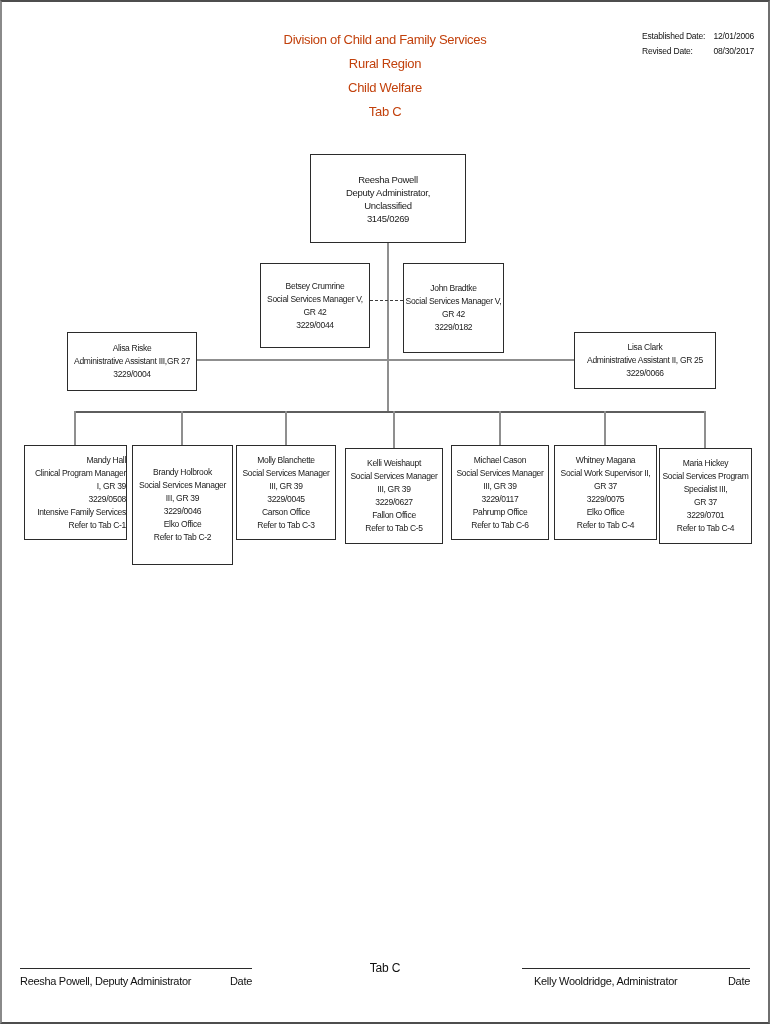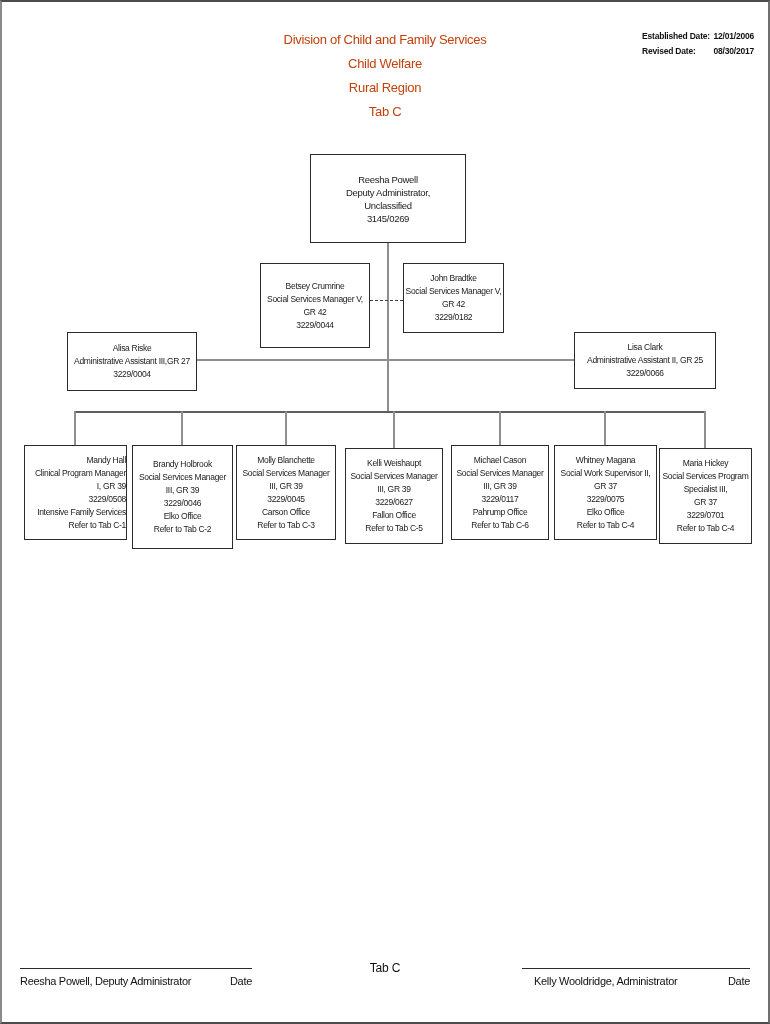--- a/index.html
+++ b/index.html
@@ -20,21 +20,21 @@
   .title-block{
     position:absolute;top:26px;left:0;right:0;
     text-align:center;
     font-size:13px;line-height:24px;letter-spacing:-0.3px;
     color:#c2410c;
   }
   .dates-block{
     position:absolute;top:27px;right:14px;width:112px;
     font-size:8.5px;line-height:15px;letter-spacing:-0.2px;color:#111;
   }
-  .dates-row{display:flex;justify-content:space-between;font-weight:bold;}
+  .dates-row{display:flex;justify-content:space-between;}
   .node{
     position:absolute;
     box-sizing:border-box;
     background:#fff;
     border:1.5px solid #2b2b2b;
     display:flex;flex-direction:column;justify-content:center;align-items:center;
     text-align:center;
     font-size:8.5px;line-height:13px;letter-spacing:-0.3px;
     white-space:nowrap;
     z-index:2;
@@ -57,22 +57,22 @@
     font-size:12px;letter-spacing:-0.2px;color:#111;
   }
 </style>
 </head>
 <body>
 
 <div class="page">
 
   <div class="title-block">
     <div>Division of Child and Family Services</div>
+    <div>Rural Region</div>
     <div>Child Welfare</div>
-    <div>Rural Region</div>
     <div>Tab C</div>
   </div>
 
   <div class="dates-block">
     <div class="dates-row">
       <span>Established Date:</span>
       <span>12/01/2006</span>
     </div>
     <div class="dates-row">
       <span>Revised Date:</span>
@@ -98,21 +98,21 @@
       <div>Unclassified</div>
       <div>3145/0269</div>
     </div>
 
   <div class="node" style="left:258px;top:261px;width:110px;height:85px;">
       <div>Betsey Crumrine</div>
       <div>Social Services Manager V,</div>
       <div>GR 42</div>
       <div>3229/0044</div>
     </div>
-  <div class="node" style="left:401px;top:261px;width:101px;height:70px;text-align:center;">
+  <div class="node" style="left:401px;top:261px;width:101px;height:90px;text-align:center;">
       <div>John Bradtke</div>
       <div>Social Services Manager V,</div>
       <div>GR 42</div>
       <div>3229/0182</div>
     </div>
 
   <div class="node" style="left:65px;top:330px;width:130px;height:59px;">
       <div>Alisa Riske</div>
       <div>Administrative Assistant III,GR 27</div>
       <div>3229/0004</div>
@@ -124,21 +124,21 @@
     </div>
 
   <div class="node" style="left:22px;top:443px;width:103px;height:95px;align-items:flex-end;">
       <div>Mandy Hall</div>
       <div>Clinical Program Manager</div>
       <div>I, GR 39</div>
       <div>3229/0508</div>
       <div>Intensive Family Services</div>
       <div>Refer to Tab C-1</div>
     </div>
-  <div class="node" style="left:130px;top:443px;width:101px;height:104px;">
+  <div class="node" style="left:130px;top:443px;width:101px;height:120px;">
       <div>Brandy Holbrook</div>
       <div>Social Services Manager</div>
       <div>III, GR 39</div>
       <div>3229/0046</div>
       <div>Elko Office</div>
       <div>Refer to Tab C-2</div>
     </div>
   <div class="node" style="left:234px;top:443px;width:100px;height:95px;">
       <div>Molly Blanchette</div>
       <div>Social Services Manager</div>

